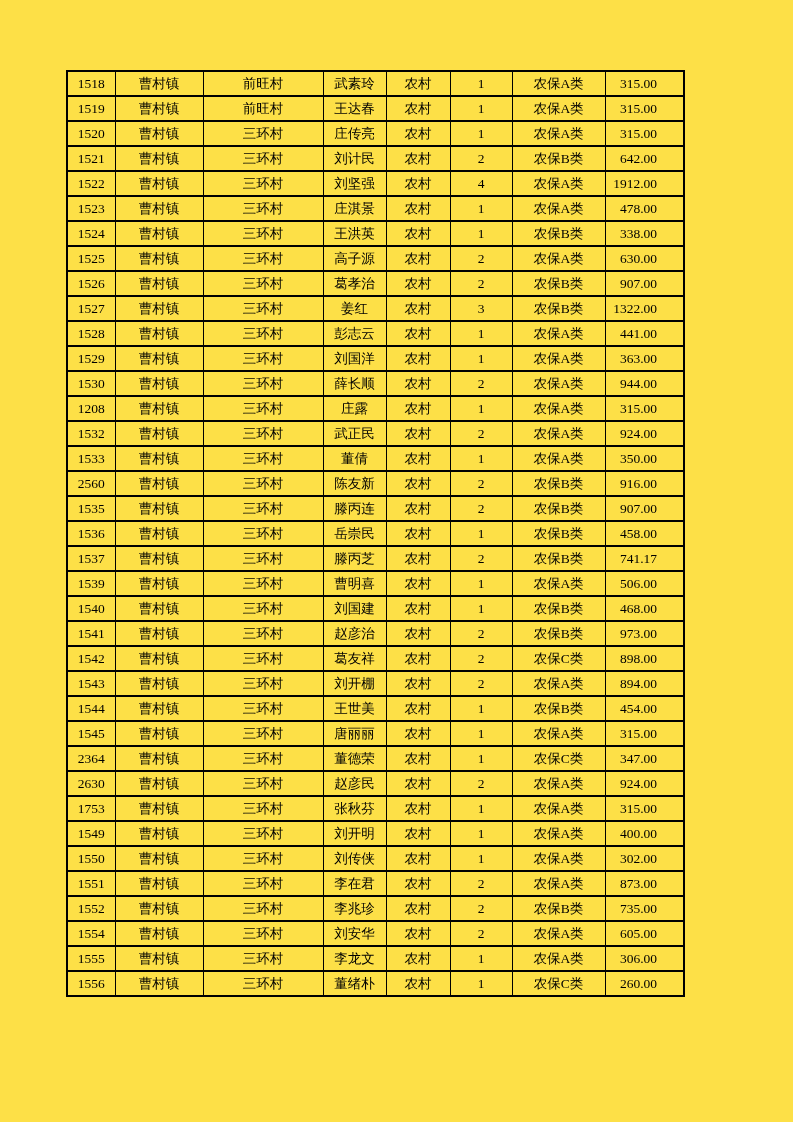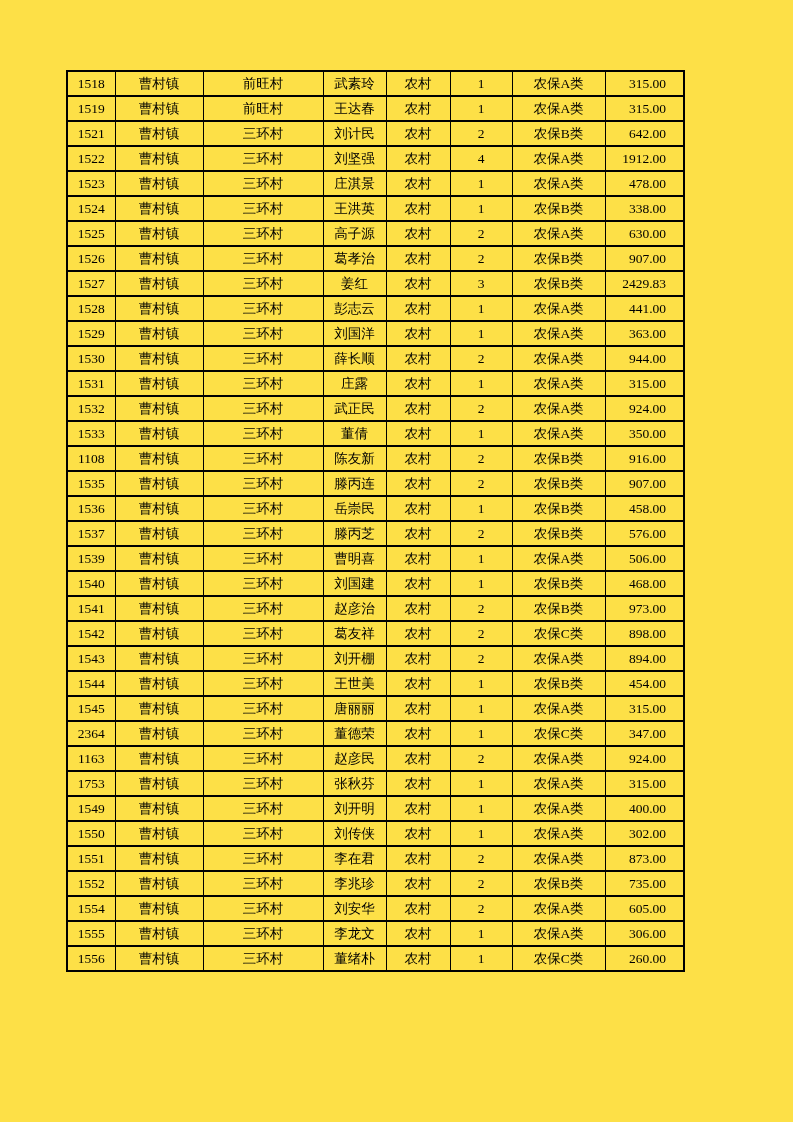--- a/index.html
+++ b/index.html
@@ -48,21 +48,21 @@
   col.c1 { width: 88px; }
   col.c2 { width: 120px; }
   col.c3 { width: 63px; }
   col.c4 { width: 64px; }
   col.c5 { width: 62px; }
   col.c6 { width: 93px; }
   col.c7 { width: 79px; }
   
   table.grid td.col-7 {
     text-align: right;
-    padding-right: 17px;
+    padding-right: 26px;
   }
 </style>
 </head>
 <body>
 
 <div class="sheet">
   <table class="grid">
     <colgroup>
       <col class="c0">
         <col class="c1">
@@ -88,20 +88,30 @@
           <td class="col-0">1519</td>
           <td class="col-1">曹村镇</td>
           <td class="col-2">前旺村</td>
           <td class="col-3">王达春</td>
           <td class="col-4">农村</td>
           <td class="col-5">1</td>
           <td class="col-6">农保A类</td>
           <td class="col-7">315.00</td>
         </tr>
         <tr>
+          <td class="col-0">1520</td>
+          <td class="col-1">曹村镇</td>
+          <td class="col-2">三环村</td>
+          <td class="col-3">庄传亮</td>
+          <td class="col-4">农村</td>
+          <td class="col-5">1</td>
+          <td class="col-6">农保A类</td>
+          <td class="col-7">315.00</td>
+        </tr>
+        <tr>
           <td class="col-0">1521</td>
           <td class="col-1">曹村镇</td>
           <td class="col-2">三环村</td>
           <td class="col-3">刘计民</td>
           <td class="col-4">农村</td>
           <td class="col-5">2</td>
           <td class="col-6">农保B类</td>
           <td class="col-7">642.00</td>
         </tr>
         <tr>
@@ -155,21 +165,21 @@
           <td class="col-7">907.00</td>
         </tr>
         <tr>
           <td class="col-0">1527</td>
           <td class="col-1">曹村镇</td>
           <td class="col-2">三环村</td>
           <td class="col-3">姜红</td>
           <td class="col-4">农村</td>
           <td class="col-5">3</td>
           <td class="col-6">农保B类</td>
-          <td class="col-7">2429.83</td>
+          <td class="col-7">1322.00</td>
         </tr>
         <tr>
           <td class="col-0">1528</td>
           <td class="col-1">曹村镇</td>
           <td class="col-2">三环村</td>
           <td class="col-3">彭志云</td>
           <td class="col-4">农村</td>
           <td class="col-5">1</td>
           <td class="col-6">农保A类</td>
           <td class="col-7">441.00</td>
@@ -188,21 +198,21 @@
           <td class="col-0">1530</td>
           <td class="col-1">曹村镇</td>
           <td class="col-2">三环村</td>
           <td class="col-3">薛长顺</td>
           <td class="col-4">农村</td>
           <td class="col-5">2</td>
           <td class="col-6">农保A类</td>
           <td class="col-7">944.00</td>
         </tr>
         <tr>
-          <td class="col-0">1531</td>
+          <td class="col-0">1208</td>
           <td class="col-1">曹村镇</td>
           <td class="col-2">三环村</td>
           <td class="col-3">庄露</td>
           <td class="col-4">农村</td>
           <td class="col-5">1</td>
           <td class="col-6">农保A类</td>
           <td class="col-7">315.00</td>
         </tr>
         <tr>
           <td class="col-0">1532</td>
@@ -218,21 +228,21 @@
           <td class="col-0">1533</td>
           <td class="col-1">曹村镇</td>
           <td class="col-2">三环村</td>
           <td class="col-3">董倩</td>
           <td class="col-4">农村</td>
           <td class="col-5">1</td>
           <td class="col-6">农保A类</td>
           <td class="col-7">350.00</td>
         </tr>
         <tr>
-          <td class="col-0">1108</td>
+          <td class="col-0">2560</td>
           <td class="col-1">曹村镇</td>
           <td class="col-2">三环村</td>
           <td class="col-3">陈友新</td>
           <td class="col-4">农村</td>
           <td class="col-5">2</td>
           <td class="col-6">农保B类</td>
           <td class="col-7">916.00</td>
         </tr>
         <tr>
           <td class="col-0">1535</td>
@@ -255,21 +265,21 @@
           <td class="col-7">458.00</td>
         </tr>
         <tr>
           <td class="col-0">1537</td>
           <td class="col-1">曹村镇</td>
           <td class="col-2">三环村</td>
           <td class="col-3">滕丙芝</td>
           <td class="col-4">农村</td>
           <td class="col-5">2</td>
           <td class="col-6">农保B类</td>
-          <td class="col-7">576.00</td>
+          <td class="col-7">741.17</td>
         </tr>
         <tr>
           <td class="col-0">1539</td>
           <td class="col-1">曹村镇</td>
           <td class="col-2">三环村</td>
           <td class="col-3">曹明喜</td>
           <td class="col-4">农村</td>
           <td class="col-5">1</td>
           <td class="col-6">农保A类</td>
           <td class="col-7">506.00</td>
@@ -338,21 +348,21 @@
           <td class="col-0">2364</td>
           <td class="col-1">曹村镇</td>
           <td class="col-2">三环村</td>
           <td class="col-3">董德荣</td>
           <td class="col-4">农村</td>
           <td class="col-5">1</td>
           <td class="col-6">农保C类</td>
           <td class="col-7">347.00</td>
         </tr>
         <tr>
-          <td class="col-0">1163</td>
+          <td class="col-0">2630</td>
           <td class="col-1">曹村镇</td>
           <td class="col-2">三环村</td>
           <td class="col-3">赵彦民</td>
           <td class="col-4">农村</td>
           <td class="col-5">2</td>
           <td class="col-6">农保A类</td>
           <td class="col-7">924.00</td>
         </tr>
         <tr>
           <td class="col-0">1753</td>

